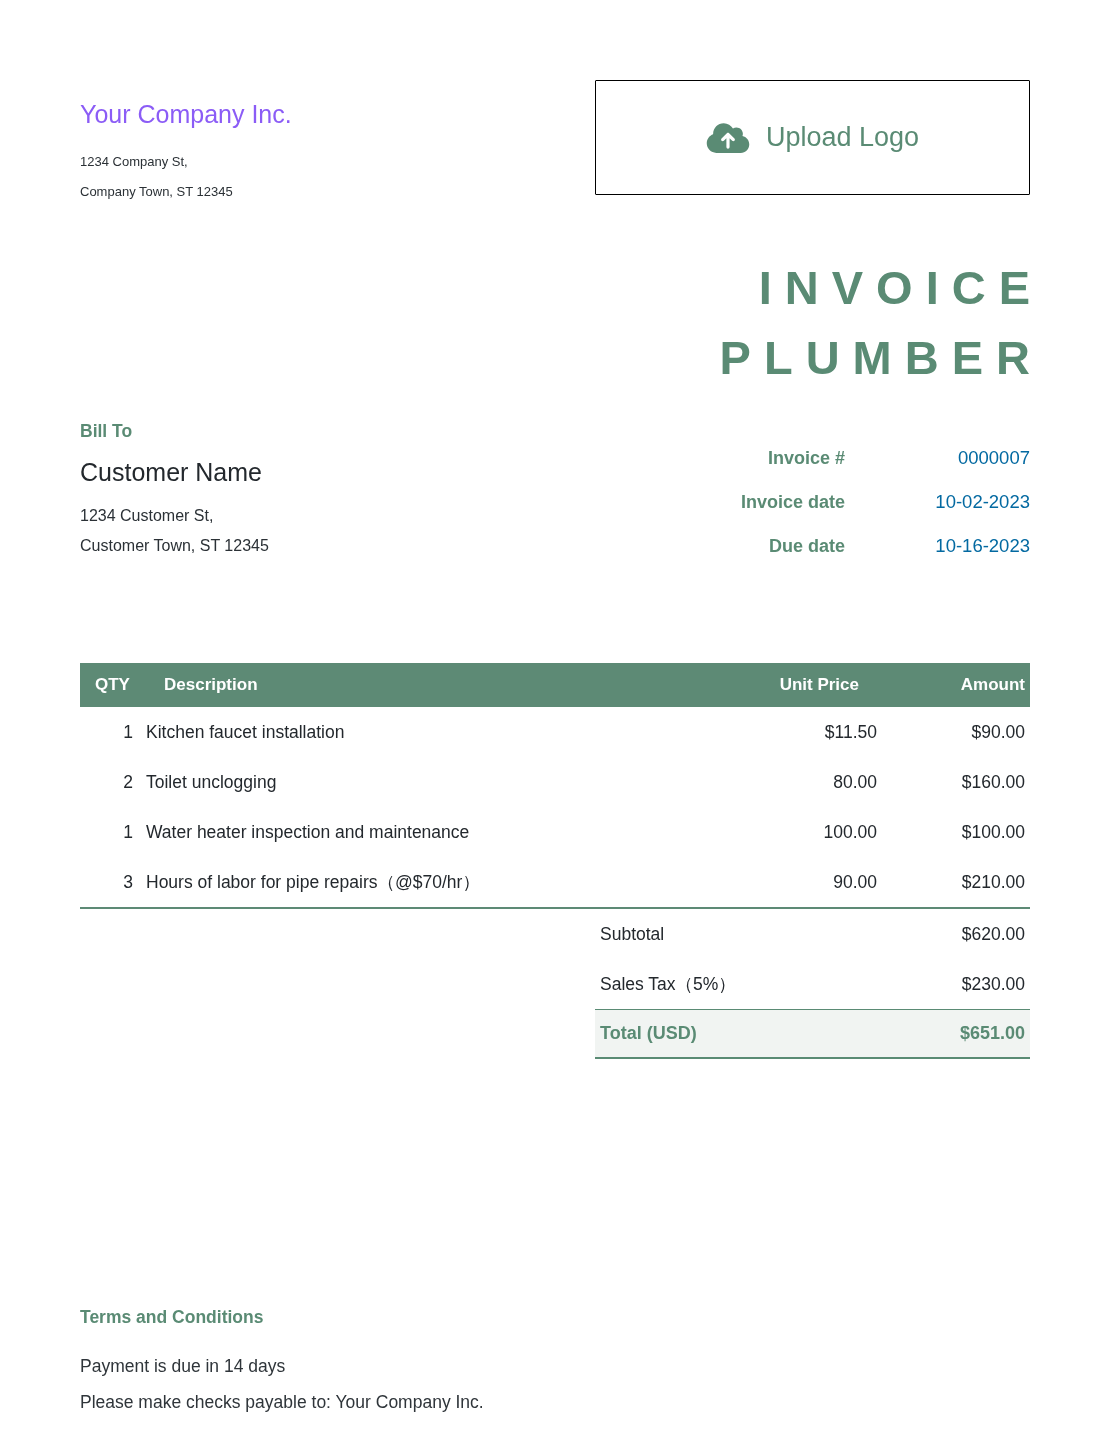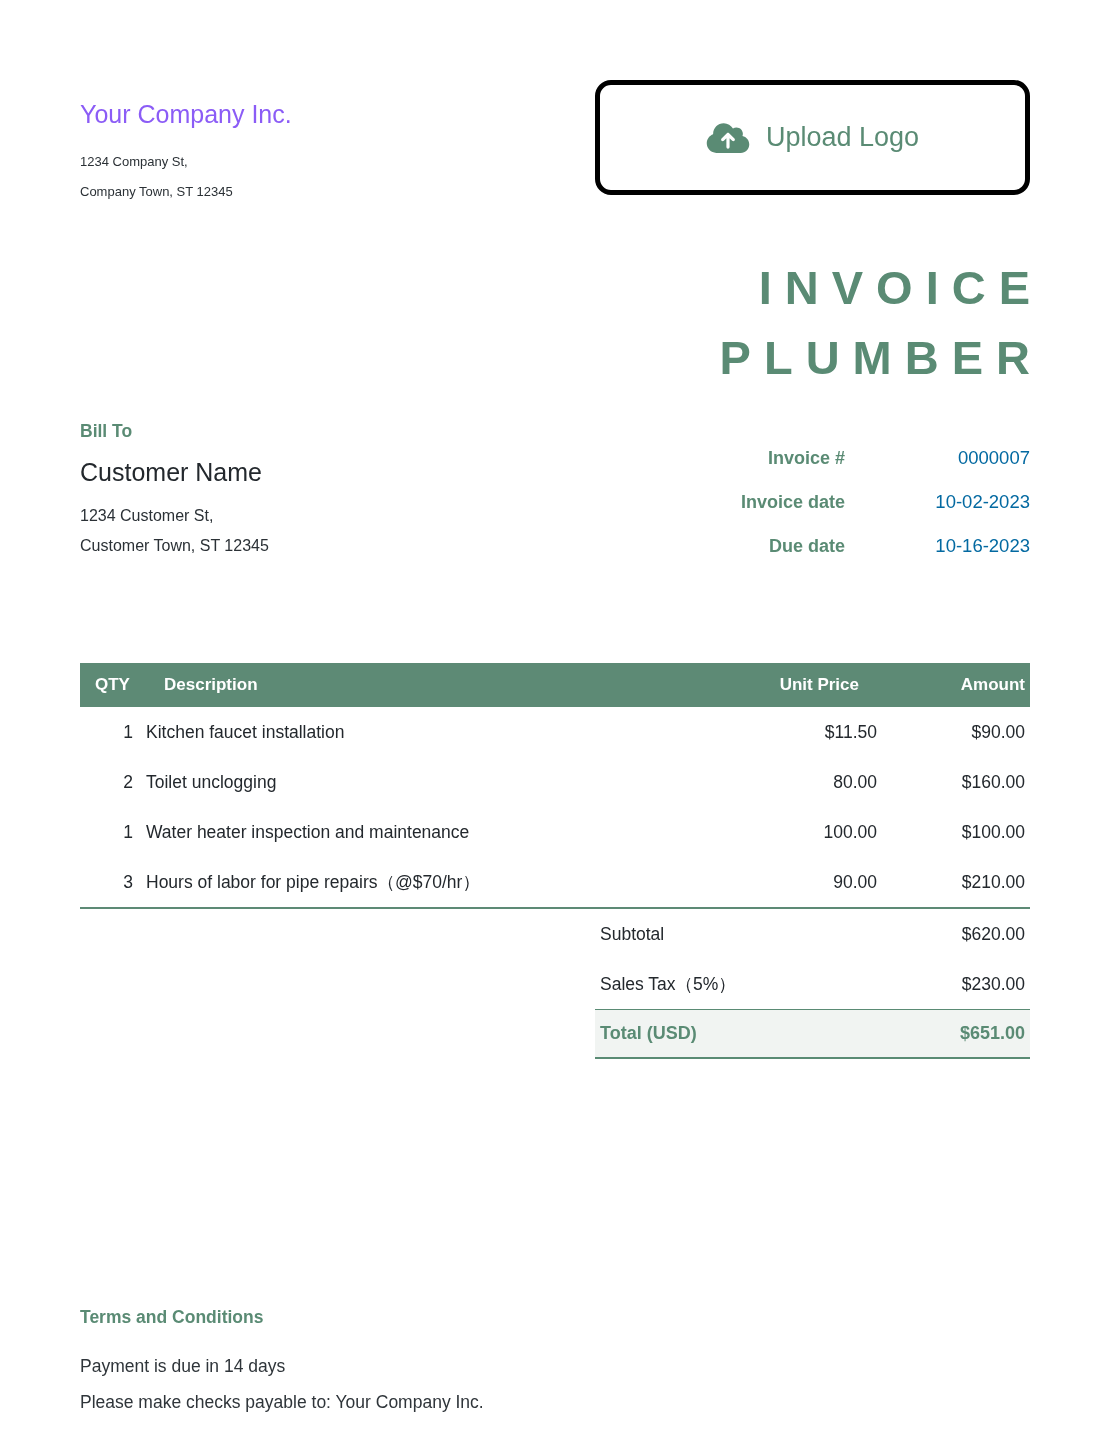--- a/index.html
+++ b/index.html
@@ -14,22 +14,22 @@
   }
   .page { padding: 80px 80px 0 80px; width: 1110px; }
 
   
   .header-row { display: flex; justify-content: space-between; align-items: flex-start; }
   .company-name { font-size: 25px; color: #8b5cf6; margin-top: 20px; margin-bottom: 18px; }
   .company-address { font-size: 13px; line-height: 30px; color: #2b3136; }
 
   .upload-box {
     width: 435px; height: 115px;
-    border: 5px solid #000000;
-    border-radius: 16px;
+    border: 1px solid #000000;
+    border-radius: 1px;
     display: flex; align-items: center; justify-content: center;
     gap: 16px;
     cursor: pointer;
     background: #ffffff;
   }
   .upload-box .cloud { width: 44px; height: 34px; fill: #5a8b74; }
   .upload-label { font-size: 27px; color: #5a8b74; }
 
   
   .title-block { margin-top: 46px; text-align: right; }

